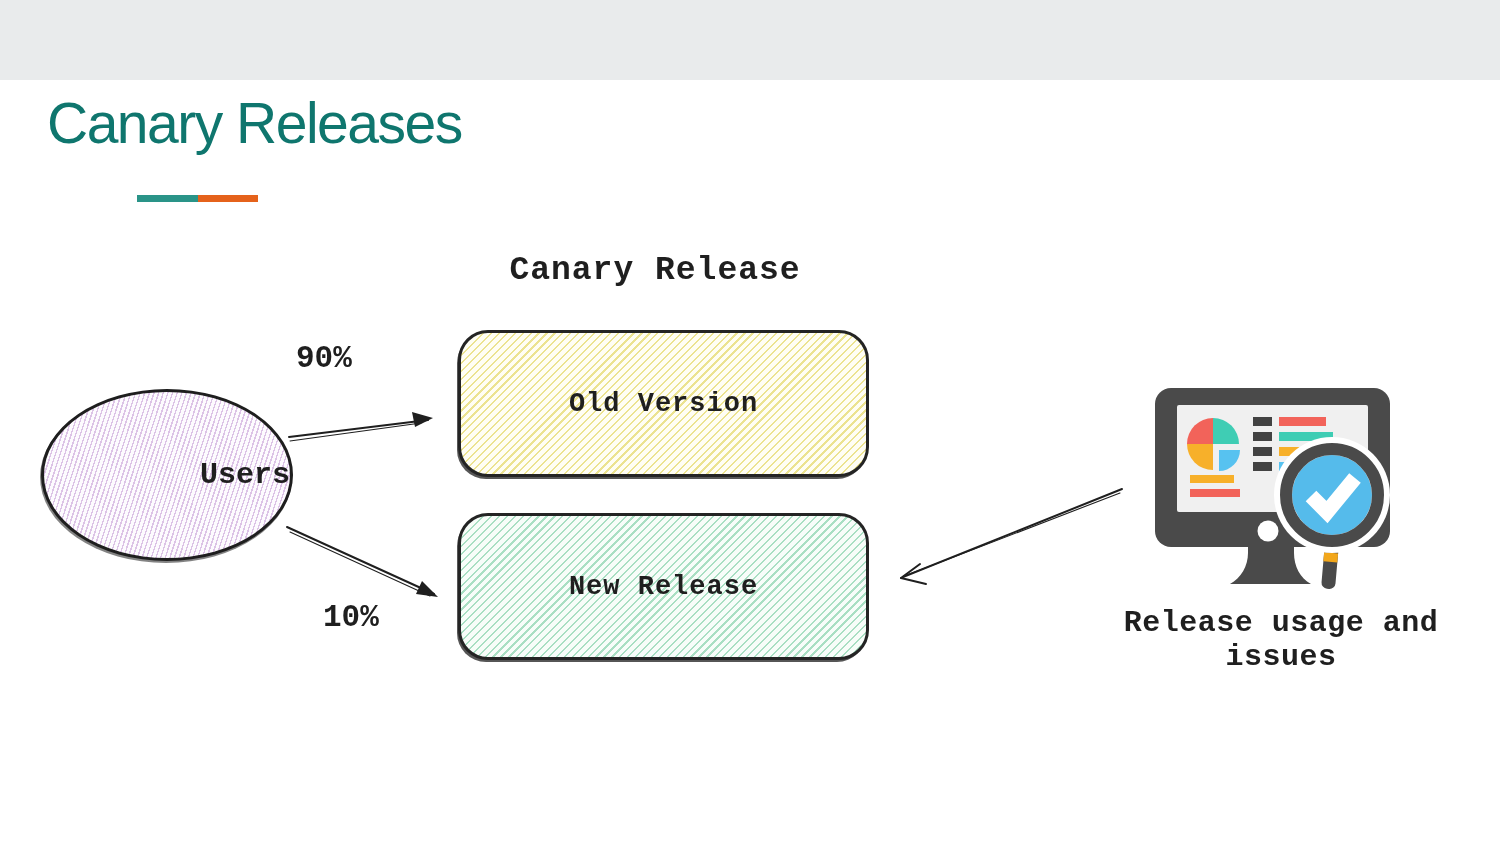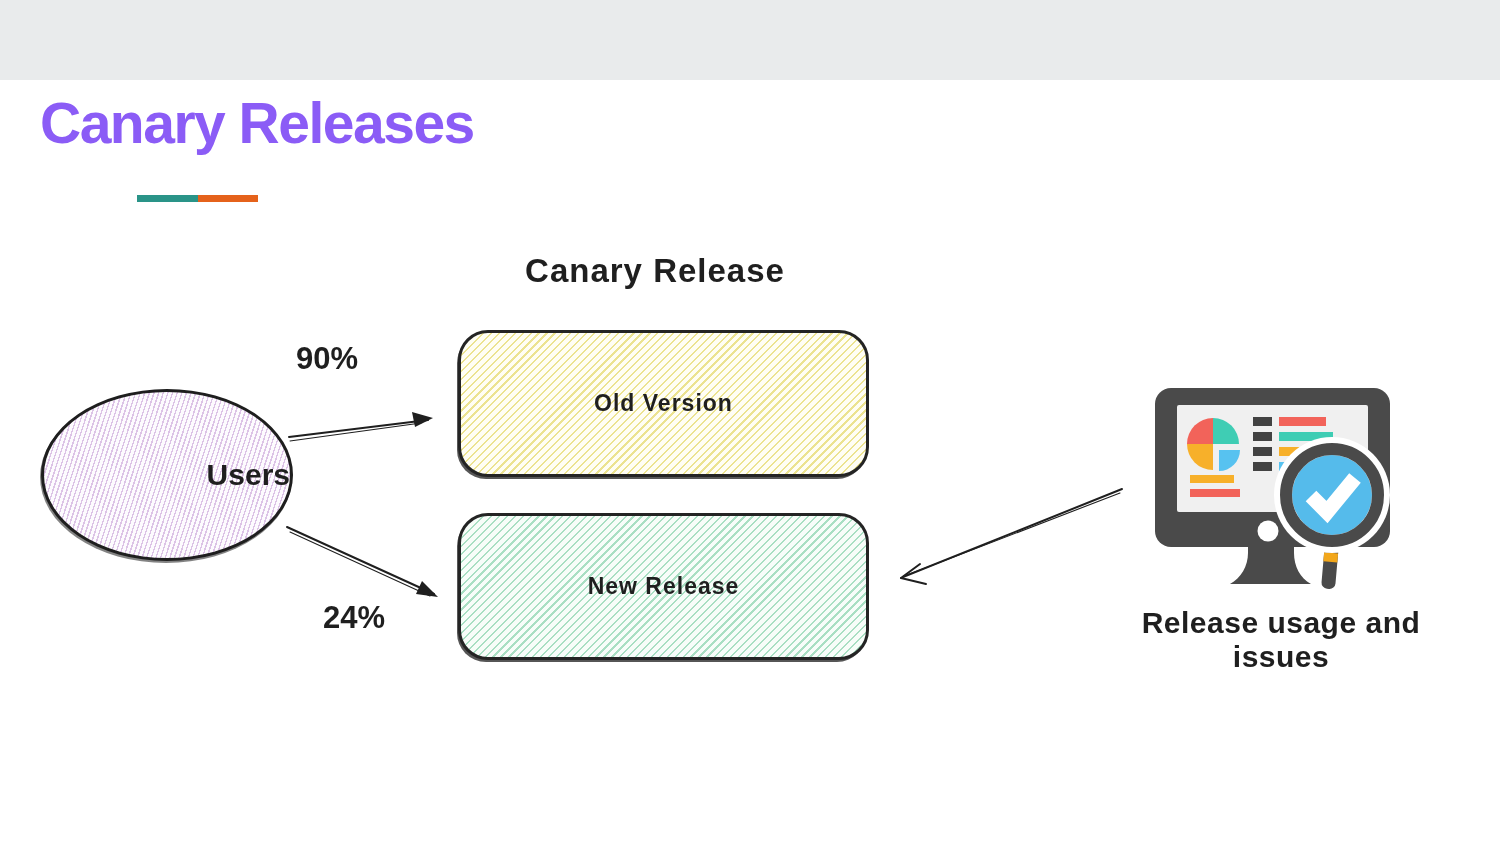--- a/index.html
+++ b/index.html
@@ -11,35 +11,35 @@
     color: #1f1f1f;
   }
 
   
   .header-bar {
     position: absolute; left: 0; top: 0;
     width: 1500px; height: 80px;
     background: #e9ebec;
   }
   .page-title {
-    position: absolute; left: 40px; top: 90px;
-    font-size: 57px; font-weight: 700; letter-spacing: -1.5px;
-    color: #8b5cf6;
+    position: absolute; left: 47px; top: 90px;
+    font-size: 57px; font-weight: 400; letter-spacing: -1.5px;
+    color: #0f766e;
     font-family: "Liberation Sans", sans-serif;
   }
   .title-divider {
     position: absolute; left: 137px; top: 195px;
     width: 121px; height: 7px; display: flex;
   }
   .title-divider .seg-teal  { width: 61px; height: 7px; background: #2a9488; }
   .title-divider .seg-orange{ width: 60px; height: 7px; background: #e5621b; }
 
   
   .hand {
-    font-family: Liberation Sans, sans-serif;
+    font-family: Liberation Mono, monospace;
     font-weight: 600;
     color: #1f1f1f;
   }
 
   .diagram-heading {
     position: absolute; left: 495px; top: 252px; width: 320px;
     text-align: center; font-size: 33px; letter-spacing: 1px;
   }
 
   
@@ -57,21 +57,21 @@
   .users-ellipse .label { font-size: 30px; }
 
   
   .version-box {
     position: absolute; left: 458px; width: 411px; height: 147px;
     border: 3.5px solid #242424;
     border-radius: 30px;
     display: flex; align-items: center; justify-content: center;
     box-shadow: -2px 3px 0 -1px rgba(30,30,30,0.75);
   }
-  .version-box .label { font-size: 23px; letter-spacing: 1px; }
+  .version-box .label { font-size: 27px; letter-spacing: 1px; }
   .old-version {
     top: 330px;
     background:
       repeating-linear-gradient(135deg, rgba(255,255,255,0) 0 4px, #ece391 4px 5.6px);
     background-color: #fffef4;
   }
   .new-version {
     top: 513px;
     background:
       repeating-linear-gradient(135deg, rgba(255,255,255,0) 0 4px, #a9dfc3 4px 5.6px);
@@ -116,21 +116,21 @@
 </div>
 
 <div class="version-box old-version">
   <span class="label hand">Old Version</span>
 </div>
 <div class="version-box new-version">
   <span class="label hand">New Release</span>
 </div>
 
 <div class="pct-label pct-90 hand">90%</div>
-<div class="pct-label pct-10 hand">24%</div>
+<div class="pct-label pct-10 hand">10%</div>
 
 <svg class="arrows-svg" viewBox="0 0 1500 844" xmlns="http://www.w3.org/2000/svg">
 
   <g stroke="#1f1f1f" fill="none" stroke-linecap="round">
     <line x1="289" y1="437" x2="428" y2="420" stroke-width="2"></line>
     <line x1="290" y1="441" x2="421" y2="423" stroke-width="1.1"></line>
     <polygon points="433,418 412,412 415,427" fill="#1f1f1f" stroke="none"></polygon>
   </g>
 
   <g stroke="#1f1f1f" fill="none" stroke-linecap="round">

